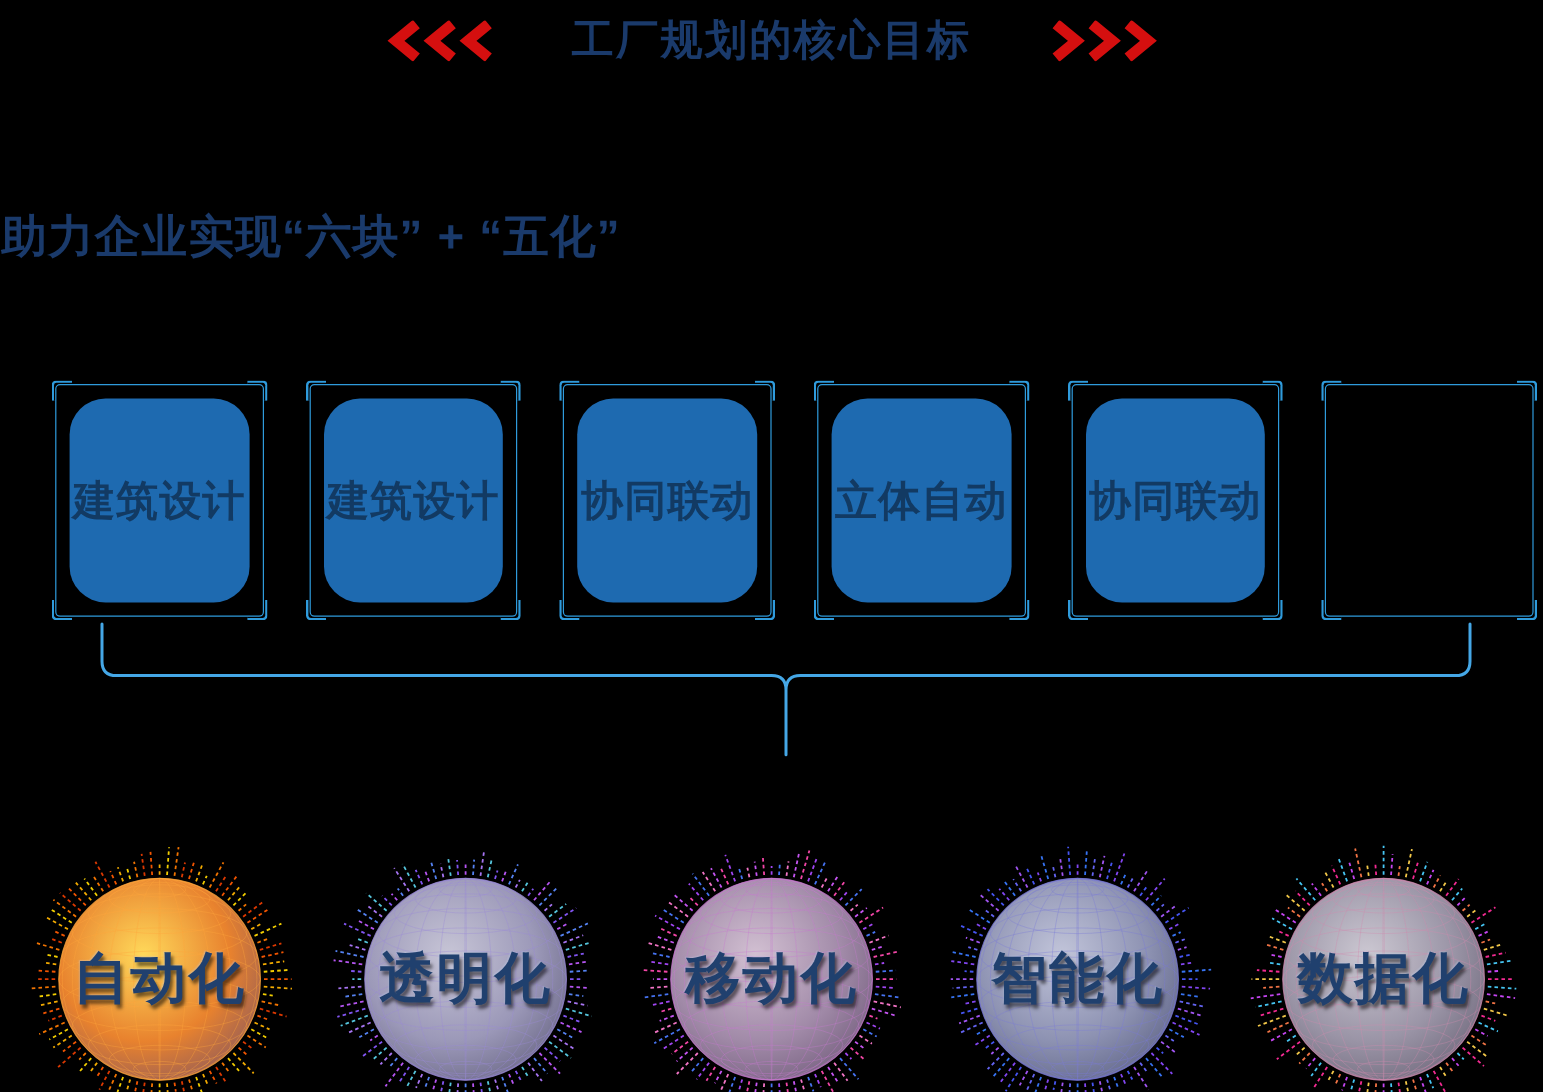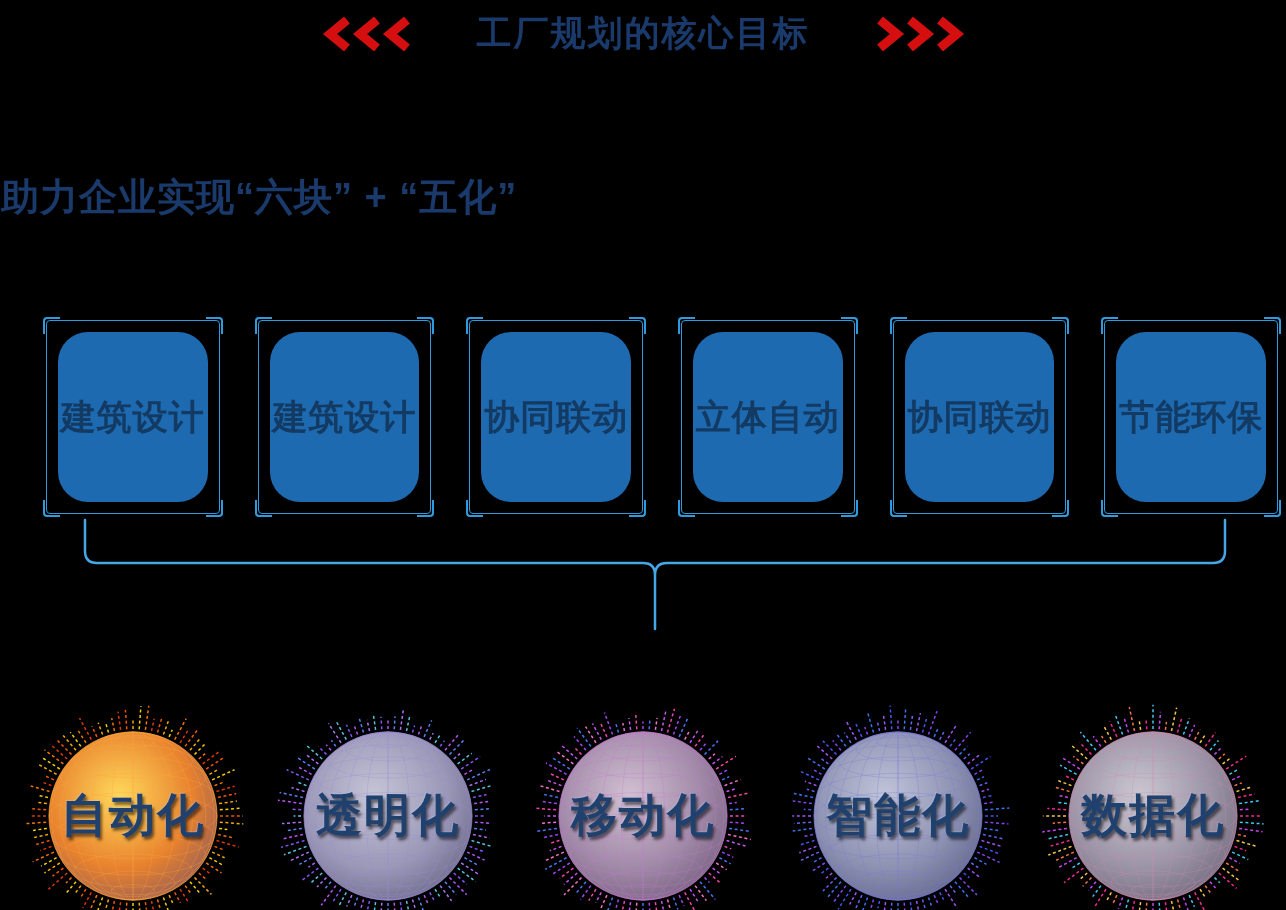--- a/index.html
+++ b/index.html
@@ -115,23 +115,20 @@
       <span class="corner br"></span>
       <div class="block">
         <span class="block-label">协同联动</span>
       </div>
     </div>
     <div class="block-frame">
       <span class="corner tl"></span>
       <span class="corner tr"></span>
       <span class="corner bl"></span>
       <span class="corner br"></span>
-      <div class="block">
-        <span class="block-label">节能环保</span>
-      </div>
     </div>
   </div>
 
   <svg class="brace" width="1286" height="125" viewBox="0 0 1286 125">
     <path d="M85 5 L85 36 Q85 48 97 48 L643 48 Q655 48 655 60 L655 114 L655 60 Q655 48 667 48 L1213 48 Q1225 48 1225 36 L1225 5"></path>
   </svg>
 
   <div class="spheres">
     <div class="sphere">
       <svg class="sphere-svg" viewBox="0 0 234 234">

